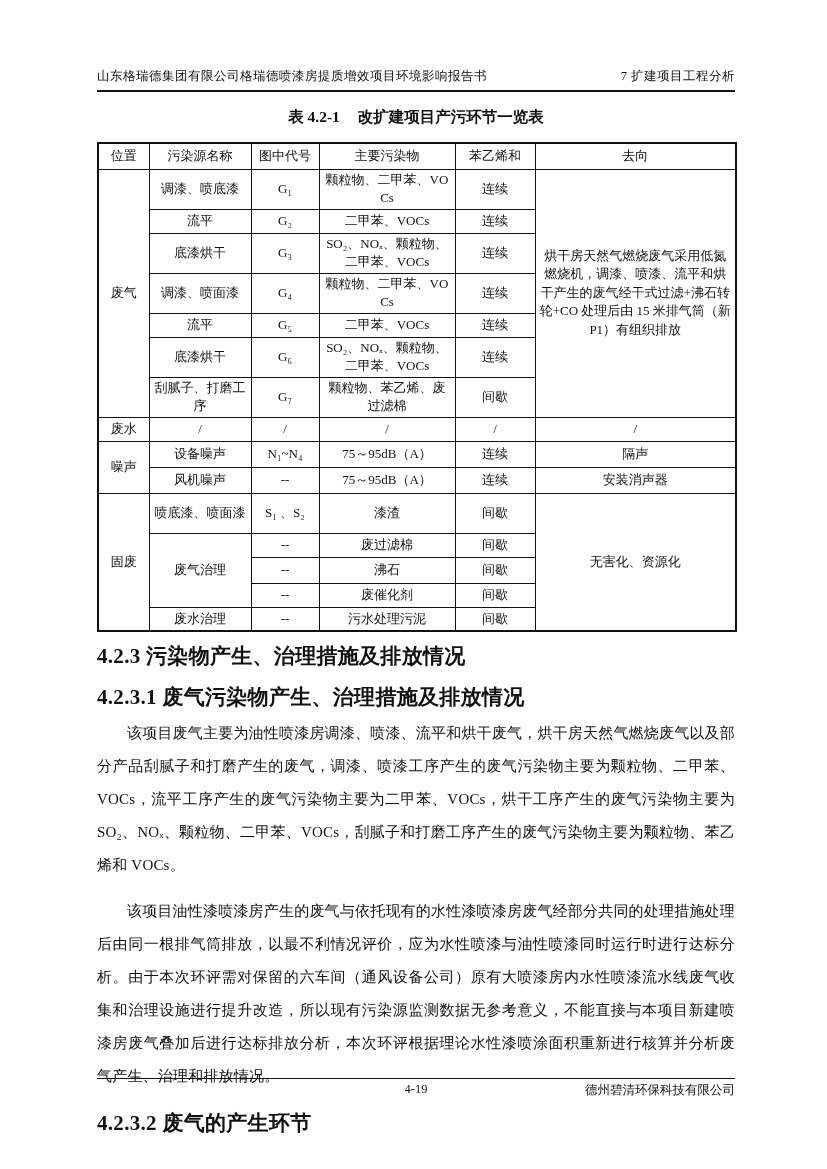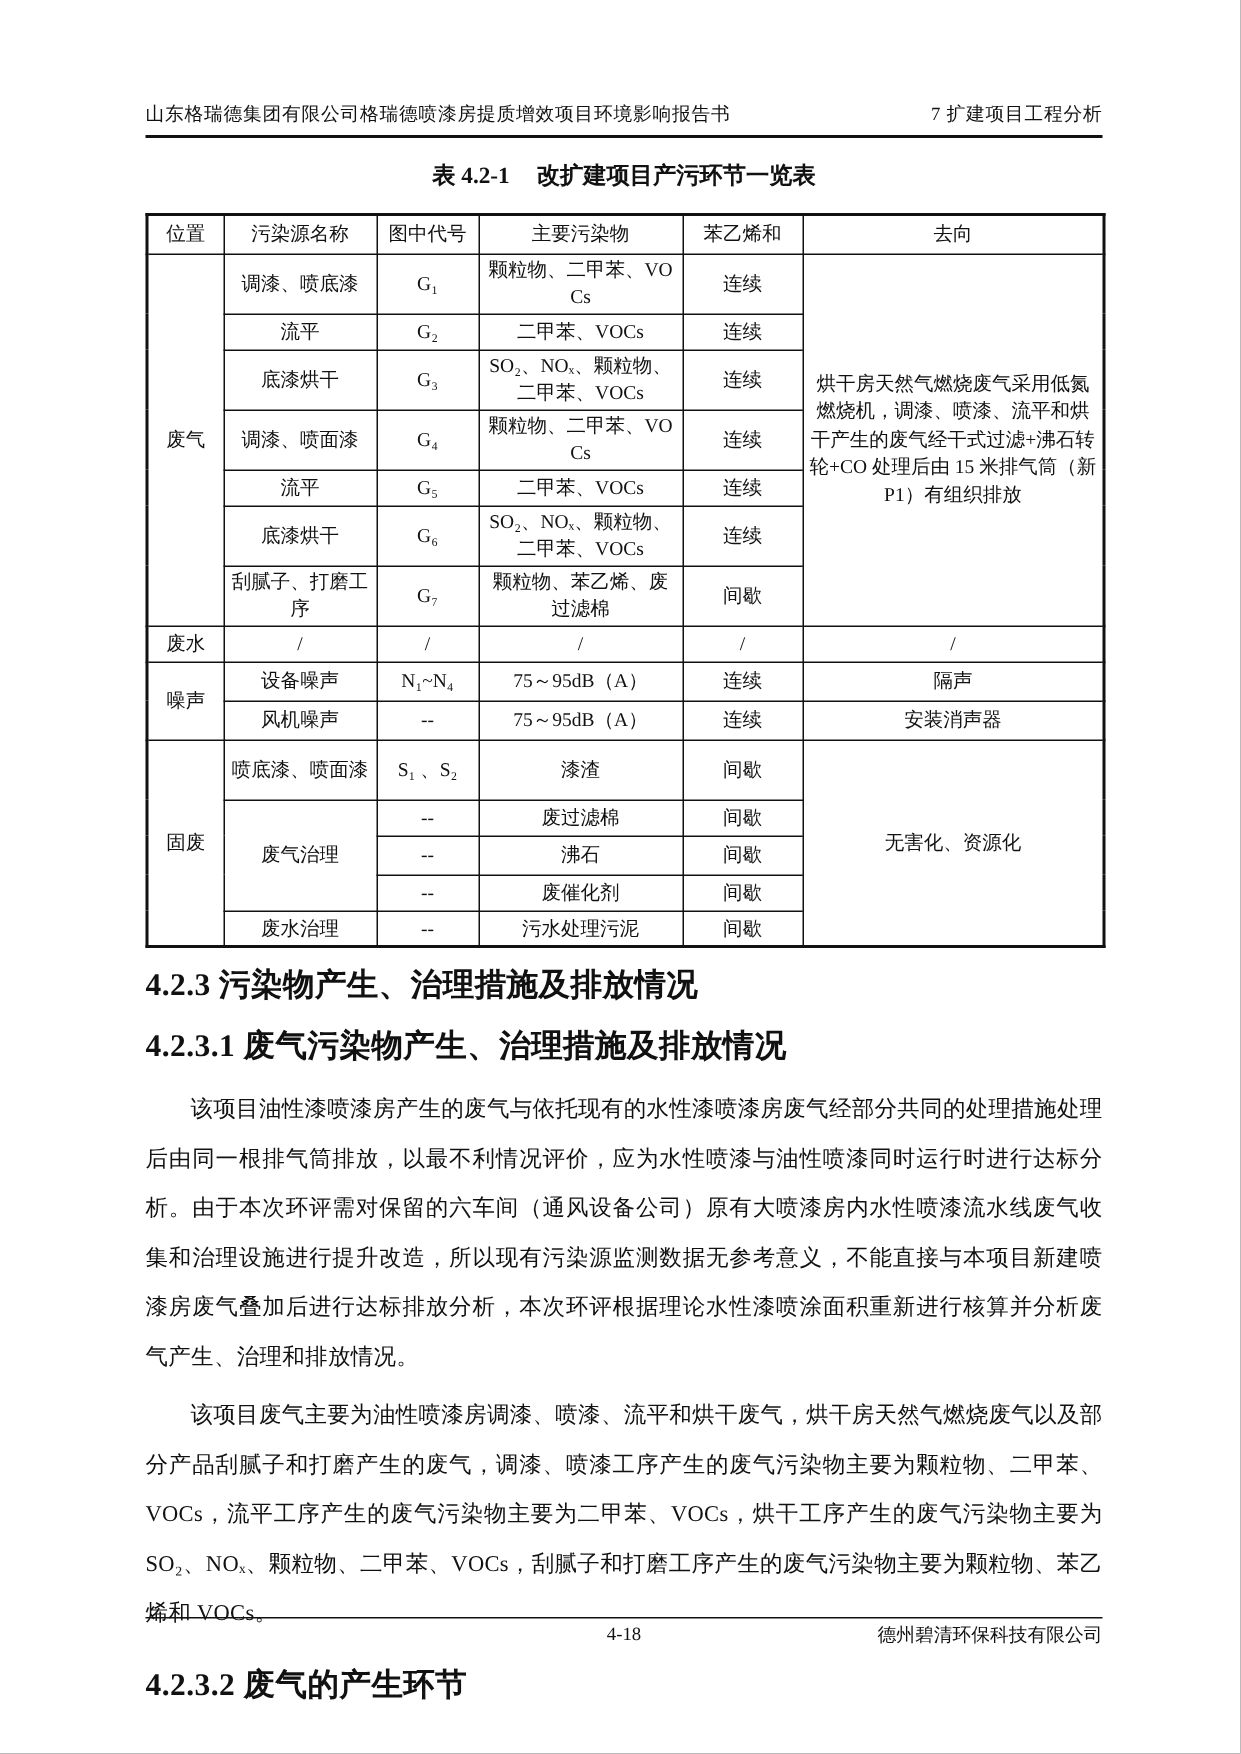--- a/index.html
+++ b/index.html
@@ -232,23 +232,23 @@
           <td>--</td>
           <td>污水处理污泥</td>
           <td>间歇</td>
         </tr>
       </tbody>
     </table>
 
     <div class="sec-heading" style="margin-top:10px">4.2.3 污染物产生、治理措施及排放情况</div>
     <div class="sec-heading">4.2.3.1 废气污染物产生、治理措施及排放情况</div>
 
+    <p class="para">该项目废气主要为油性喷漆房调漆、喷漆、流平和烘干废气，烘干房天然气燃烧废气以及部分产品刮腻子和打磨产生的废气，调漆、喷漆工序产生的废气污染物主要为颗粒物、二甲苯、VOCs，流平工序产生的废气污染物主要为二甲苯、VOCs，烘干工序产生的废气污染物主要为 SO₂、NOₓ、颗粒物、二甲苯、VOCs，刮腻子和打磨工序产生的废气污染物主要为颗粒物、苯乙烯和 VOCs。</p>
     <p class="para" style="margin-top:13px">该项目油性漆喷漆房产生的废气与依托现有的水性漆喷漆房废气经部分共同的处理措施处理后由同一根排气筒排放，以最不利情况评价，应为水性喷漆与油性喷漆同时运行时进行达标分析。由于本次环评需对保留的六车间（通风设备公司）原有大喷漆房内水性喷漆流水线废气收集和治理设施进行提升改造，所以现有污染源监测数据无参考意义，不能直接与本项目新建喷漆房废气叠加后进行达标排放分析，本次环评根据理论水性漆喷涂面积重新进行核算并分析废气产生、治理和排放情况。</p>
-    <p class="para">该项目废气主要为油性喷漆房调漆、喷漆、流平和烘干废气，烘干房天然气燃烧废气以及部分产品刮腻子和打磨产生的废气，调漆、喷漆工序产生的废气污染物主要为颗粒物、二甲苯、VOCs，流平工序产生的废气污染物主要为二甲苯、VOCs，烘干工序产生的废气污染物主要为 SO₂、NOₓ、颗粒物、二甲苯、VOCs，刮腻子和打磨工序产生的废气污染物主要为颗粒物、苯乙烯和 VOCs。</p>
 
     <div class="sec-heading" style="margin-top:16px">4.2.3.2 废气的产生环节</div>
   </div>
 
   <div class="doc-footer">
-    <span class="footer-page">4-18</span>
+    <span class="footer-page">4-19</span>
     <span class="footer-company">德州碧清环保科技有限公司</span>
   </div>
 </div>
 
 </body></html>

